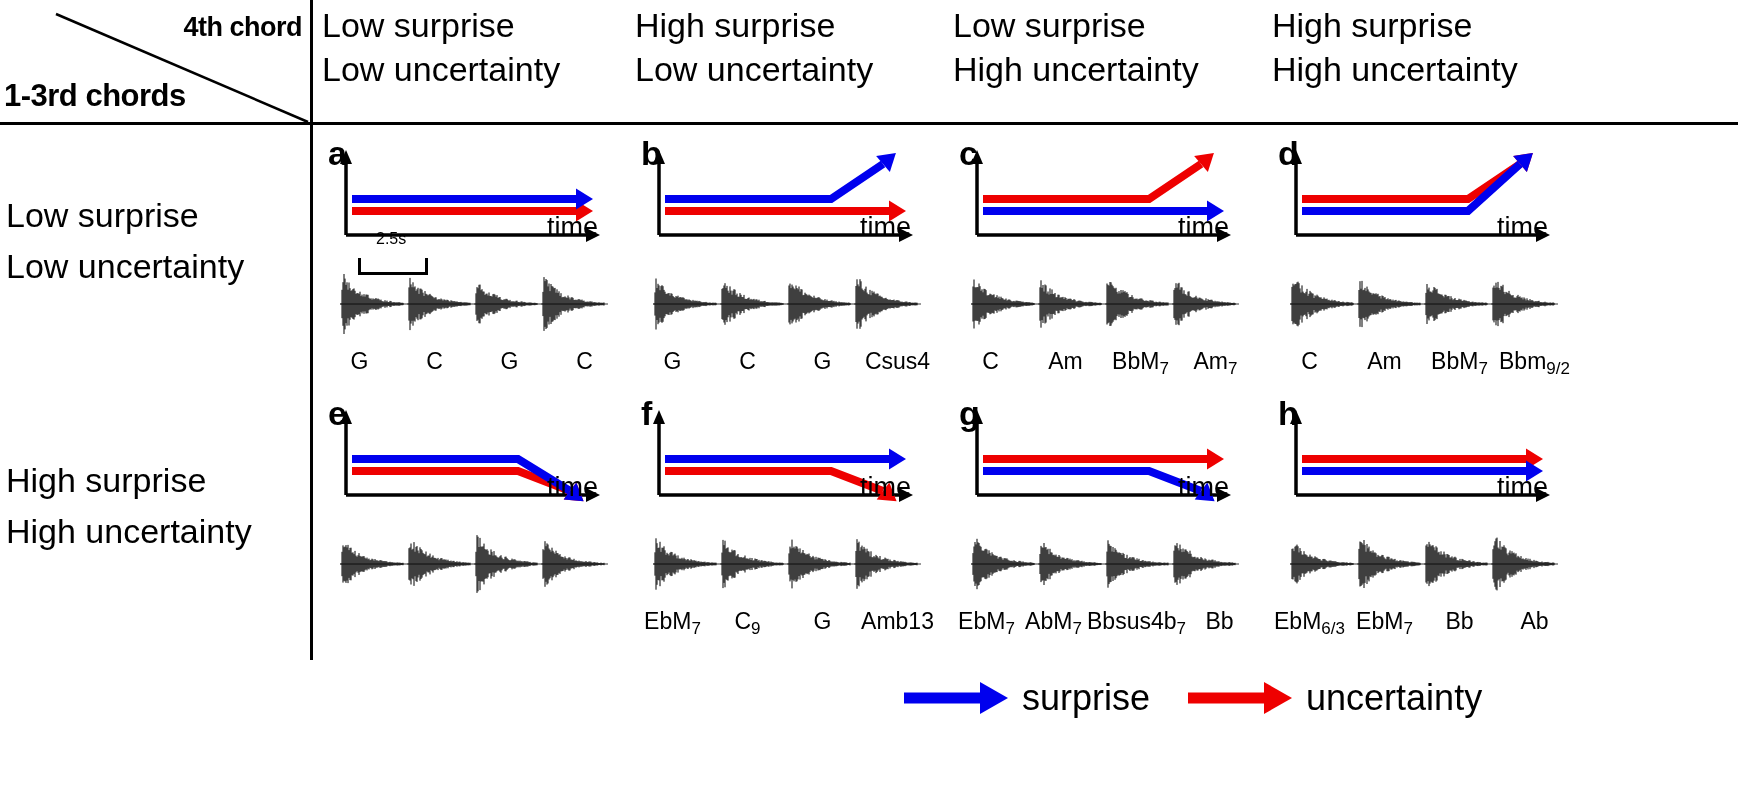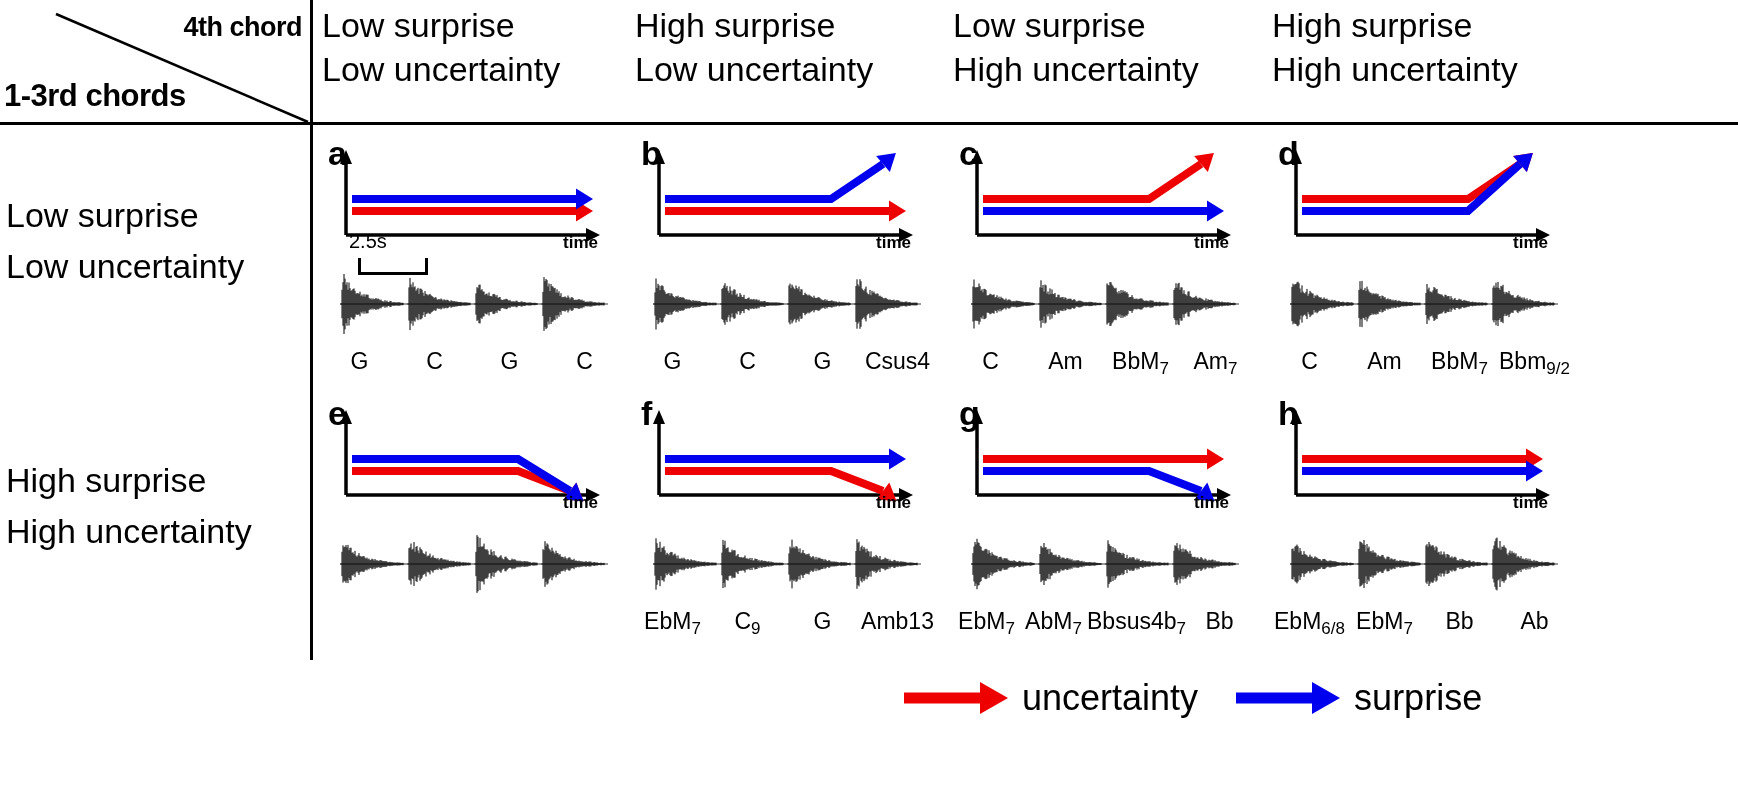--- a/index.html
+++ b/index.html
@@ -24,22 +24,22 @@
   .hrule{position:absolute;left:0;top:122px;width:1738px;height:3px;background:#000;}
 
   
   .rowlabel{position:absolute;left:6px;font-size:34px;line-height:1.5;white-space:nowrap;}
 
   
   .panel{position:absolute;width:300px;height:265px;}
   .plot{position:absolute;left:0;top:0;width:300px;height:118px;}
   .plot svg{position:absolute;left:0;top:0;}
   .pan-letter{position:absolute;left:6px;top:-4px;font-size:34px;font-weight:bold;line-height:1;}
-  .time-label{position:absolute;right:24px;top:93px;font-size:17px;font-weight:bold;}
-  .scale-label{position:absolute;left:27px;top:90px;font-size:20px;}
+  .time-label{position:absolute;right:24px;top:72px;font-size:27px;font-weight:normal;}
+  .scale-label{position:absolute;left:54px;top:90px;font-size:16px;}
   .scale-bracket{position:absolute;left:36px;top:118px;width:64px;height:14px;
       border-left:3px solid #000;border-right:3px solid #000;border-bottom:3px solid #000;}
 
   .wave{position:absolute;left:18px;top:128px;width:268px;height:72px;}
   .wave svg{display:block;}
 
   .chords{position:absolute;left:0;top:210px;width:300px;height:34px;
       display:flex;font-size:23px;line-height:1;}
   .chord{flex:1 1 0;text-align:center;white-space:nowrap;}
   .chord sub{font-size:17px;vertical-align:baseline;position:relative;top:5px;}
@@ -2308,38 +2308,38 @@
             <line x1="259.0" y1="34.5" x2="259.0" y2="37.5" stroke="#000" stroke-width="1"></line>
             <line x1="260.0" y1="34.7" x2="260.0" y2="37.3" stroke="#000" stroke-width="1"></line>
             <line x1="261.0" y1="34.9" x2="261.0" y2="37.1" stroke="#000" stroke-width="1"></line>
             <line x1="262.0" y1="34.8" x2="262.0" y2="37.2" stroke="#000" stroke-width="1"></line>
             <line x1="263.0" y1="34.4" x2="263.0" y2="37.6" stroke="#000" stroke-width="1"></line>
             <line x1="264.0" y1="34.8" x2="264.0" y2="37.2" stroke="#000" stroke-width="1"></line>
             <line x1="0" y1="36" x2="268" y2="36" stroke="#000" stroke-width="0.8"></line>
           </svg>
         </div>
         <div class="chords">
-          <div class="chord">EbM<sub>6/8</sub></div>
+          <div class="chord">EbM<sub>6/3</sub></div>
           <div class="chord">EbM<sub>7</sub></div>
           <div class="chord">Bb</div>
           <div class="chord">Ab</div>
         </div>
       </div>
     </div>
 
   <div class="legend">
     <div class="leg-item">
       <svg width="110" height="40">
+        <line x1="4" y1="20" x2="86" y2="20" stroke="#0000ee" stroke-width="11"></line>
+        <polygon points="80,4 108,20 80,36" fill="#0000ee"></polygon>
+      </svg>
+      <span class="leg-text">surprise</span>
+    </div>
+    <div class="leg-item">
+      <svg width="110" height="40">
         <line x1="4" y1="20" x2="86" y2="20" stroke="#ee0000" stroke-width="11"></line>
         <polygon points="80,4 108,20 80,36" fill="#ee0000"></polygon>
       </svg>
       <span class="leg-text">uncertainty</span>
-    </div>
-    <div class="leg-item">
-      <svg width="110" height="40">
-        <line x1="4" y1="20" x2="86" y2="20" stroke="#0000ee" stroke-width="11"></line>
-        <polygon points="80,4 108,20 80,36" fill="#0000ee"></polygon>
-      </svg>
-      <span class="leg-text">surprise</span>
     </div>
   </div>
 
 </div>
 
 </body></html>

